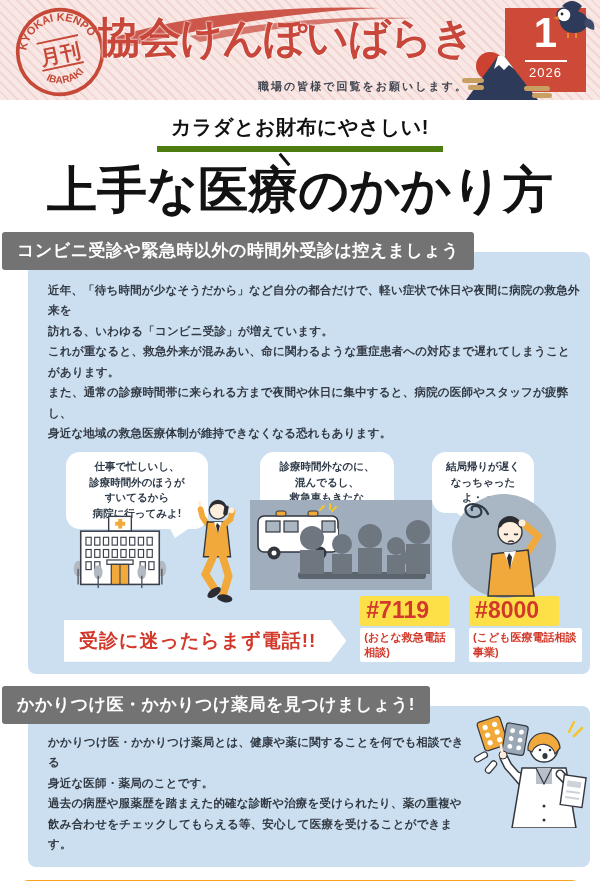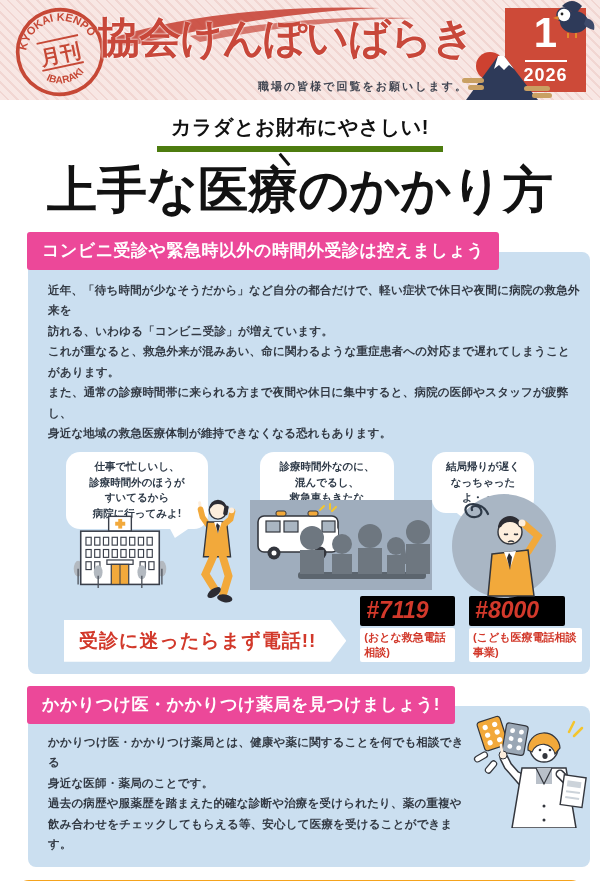--- a/index.html
+++ b/index.html
@@ -13,36 +13,36 @@
   .swoosh { position:absolute; left:70px; top:2px; width:390px; height:50px; }
   .masthead { position:absolute; left:98px; top:10px; font-size:42px; font-weight:900;
     color:#c8473a; letter-spacing:-1px; white-space:nowrap;
     text-shadow:0 0 2px #fff,0 0 2px #fff; }
   .circulate { position:absolute; left:258px; top:79px; font-size:11px; font-weight:700;
     color:#3f4450; letter-spacing:2px; }
   .issue-box { position:absolute; left:505px; top:8px; width:81px; height:84px;
     background:#cd4a38; text-align:center; }
   .issue-month { color:#fff; font-size:42px; font-weight:900; line-height:50px; }
   .issue-rule { width:42px; height:2px; background:#fff; margin:2px auto 3px; }
-  .issue-year { color:#fff; font-size:18px; font-weight:700; letter-spacing:1px; }
+  .issue-year { color:#fff; font-size:13px; font-weight:400; letter-spacing:1px; }
   .bird { position:absolute; left:552px; top:0; width:46px; height:40px; }
   .fuji { position:absolute; left:462px; top:48px; width:92px; height:52px; z-index:2; }
 
   
   .catch-wrap { position:relative; width:fit-content; margin:14px auto 2px; }
   .catch { font-size:20px; font-weight:900; color:#111; padding:0 14px 5px;
     border-bottom:6px solid #4d7c0f; letter-spacing:0.5px; }
   .catch-tick { position:absolute; left:44%; bottom:-15px; width:3px; height:15px;
     background:#111; transform:rotate(-40deg); }
   .main-title { text-align:center; font-size:50px; font-weight:900; color:#121212;
     letter-spacing:0px; line-height:1.2; margin-top:8px; }
 
   
-  .banner { position:relative; z-index:2; width:fit-content; margin-left:27px;
-    background:#ec4899; color:#fff; font-size:17px; font-weight:800;
+  .banner { position:relative; z-index:2; width:fit-content; margin-left:2px;
+    background:#737373; color:#fff; font-size:17px; font-weight:800;
     padding:7px 15px 8px; border-radius:3px; letter-spacing:0.5px; }
   .panel { position:relative; z-index:1; margin:-18px 10px 0 28px; background:#cbdff0;
     border-radius:8px; }
   .sec1 { margin-top:12px; }
   .sec1 .panel { padding:28px 8px 10px 20px; }
   .body-text { font-size:11.5px; line-height:1.78; font-weight:700; color:#333a44;
     white-space:pre-line; letter-spacing:0.2px; }
 
   
   .illo-row { position:relative; height:152px; margin-top:8px; }
@@ -61,22 +61,22 @@
   .walking-man { position:absolute; left:140px; top:44px; width:58px; height:108px; }
   .scene { position:absolute; left:202px; top:48px; width:182px; height:90px; }
   .dizzy { position:absolute; left:400px; top:40px; width:112px; height:108px; }
 
   
   .call-row { display:flex; align-items:flex-end; gap:14px; margin:0 0 2px 16px; }
   .arrow-box { background:#fff; color:#d2392b; font-size:19px; font-weight:900;
     letter-spacing:1px; padding:8px 30px 8px 15px; white-space:nowrap;
     clip-path:polygon(0 0,calc(100% - 16px) 0,100% 50%,calc(100% - 16px) 100%,0 100%); }
   .phone { display:flex; flex-direction:column; align-items:flex-start; gap:2px; margin-top:-8px; }
-  .phone-num { background:#000000; color:#d2392b; font-size:23px; font-weight:900;
-    padding:1px 26px 2px 6px; border-radius:2px;font-style:italic; }
+  .phone-num { background:#fde047; color:#d2392b; font-size:23px; font-weight:900;
+    padding:1px 20px 2px 6px; border-radius:2px; }
   .phone-desc { background:#fff; color:#d2392b; font-size:11px; font-weight:800;
     padding:2px 4px; border-radius:2px; }
 
   
   .sec2 { margin-top:12px; }
   .sec2 .panel { padding:26px 120px 12px 20px; min-height:112px; }
   .pharmacist { position:absolute; right:2px; top:4px; width:116px; height:118px; }
 
   
   .poly-box { margin:13px 15px 0; border:3px solid #f5a31d; border-radius:14px;

